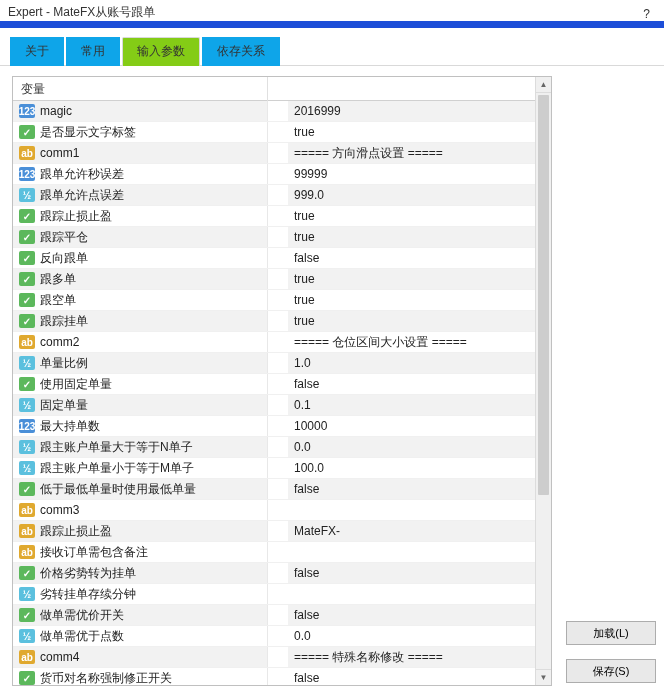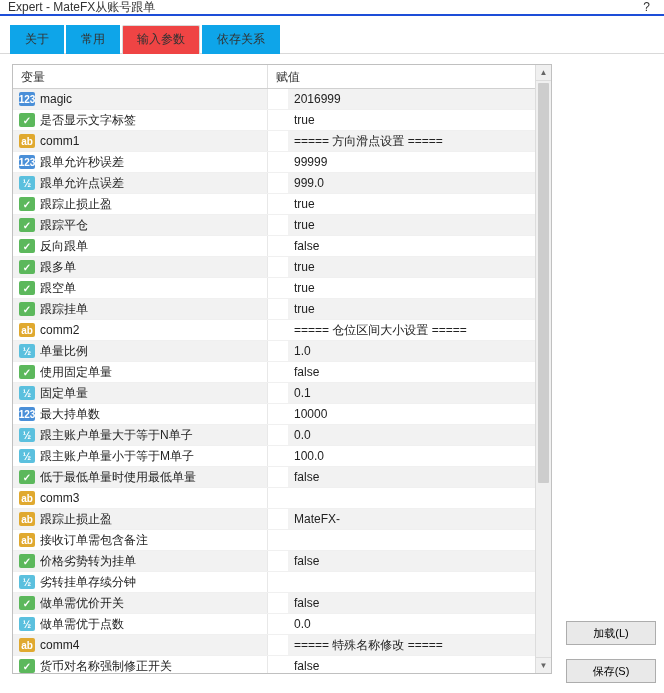--- a/index.html
+++ b/index.html
@@ -7,25 +7,25 @@
   font-family: "Microsoft YaHei", "Segoe UI", Tahoma, sans-serif;
   font-size: 12px;
   background: #fff;
   color: #000;
   width: 664px;
   height: 693px;
   overflow: hidden;
   position: relative;
 }
 .titlebar {
-  height: 16px;
-  display: flex;
-  align-items: center;
+  height: 28px;
+  display: flex;
+  align-items: flex-end;
   padding: 0 8px;
-  border-bottom: 2px solid #1d4ed8;
+  border-bottom: 7px solid #1d4ed8;
 }
 .titlebar .title { flex: 1; font-size: 12px; color: #333; }
 .titlebar .help { font-size: 12px; color: #333; padding: 0 6px; cursor: default; }
 .tabbar {
   display: flex;
   align-items: flex-end;
   padding: 8px 10px 0 10px;
   border-bottom: 1px solid #d9d9d9;
   gap: 2px;
 }
@@ -35,39 +35,40 @@
   border-bottom: none;
   font-size: 12px;
   color: #333;
   cursor: default;
   position: relative;
   top: 1px;
   background: #0ea5e9;
 }
 .tab.active {
   border-color: #d9d9d9;
-  background: #ef4444;
+  background: #84cc16;
   border-top-left-radius: 2px;
   border-top-right-radius: 2px;
 }
 .content {
   padding: 10px 12px 12px 12px;
 }
 .grid-wrap {
   border: 1px solid #c0c0c0;
   width: 540px;
   height: 610px;
   position: relative;
   background: #fff;
 }
 .grid-header {
   display: flex;
   height: 24px;
   background: #fff;
   border-bottom: 1px solid #d0d0d0;
+  flex-direction: column;
 }
 .grid-header .col {
   padding: 4px 8px;
   font-size: 12px;
   color: #333;
 }
 .col-var { width: 255px; border-right: 1px solid #e0e0e0; }
 .col-val { flex: 1; }
 .grid-body {
   position: absolute;

